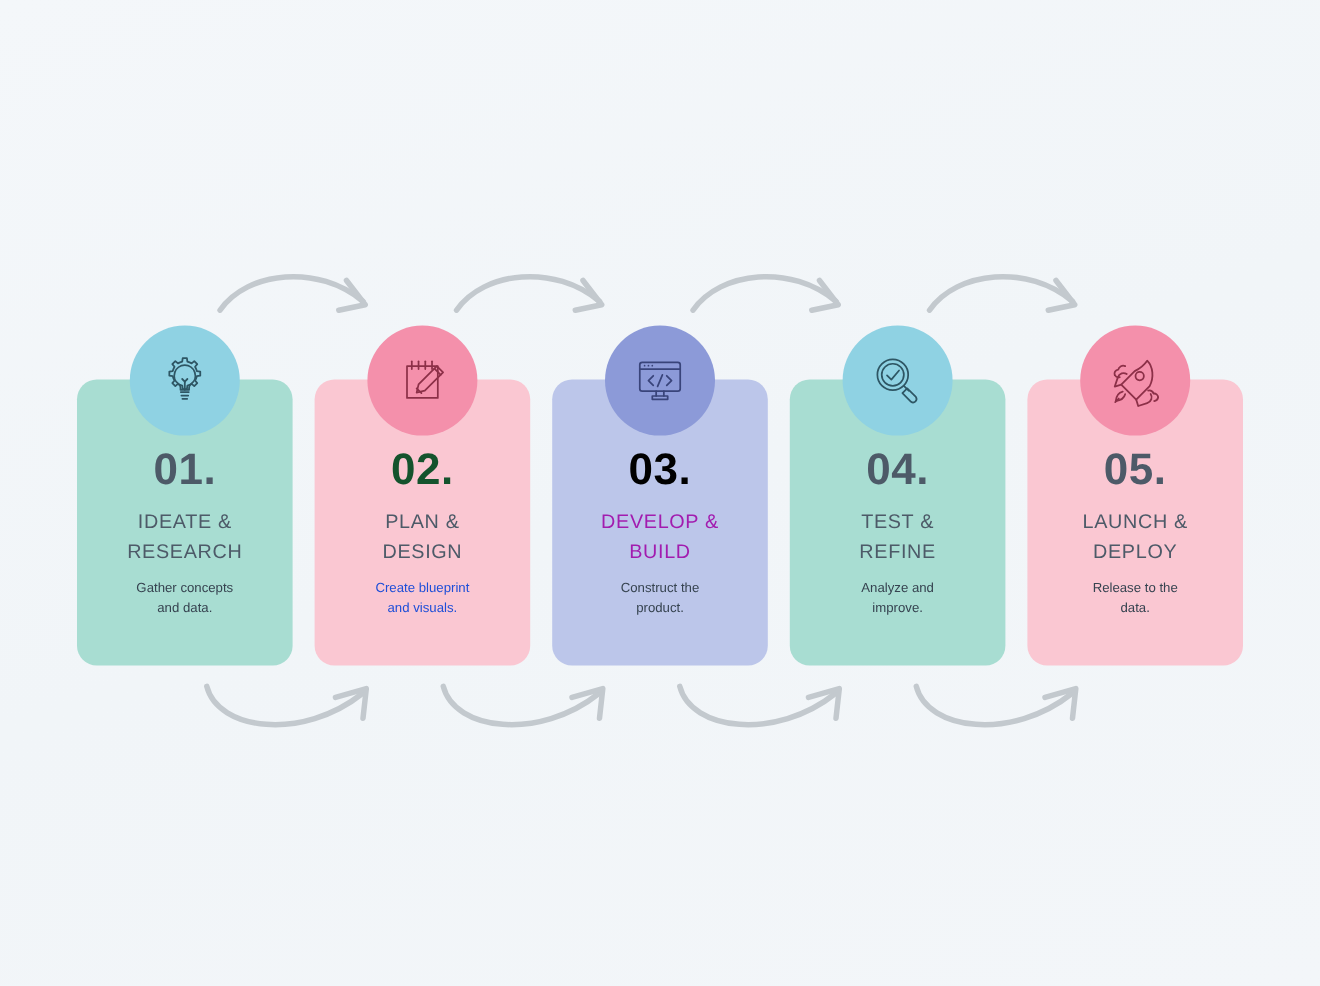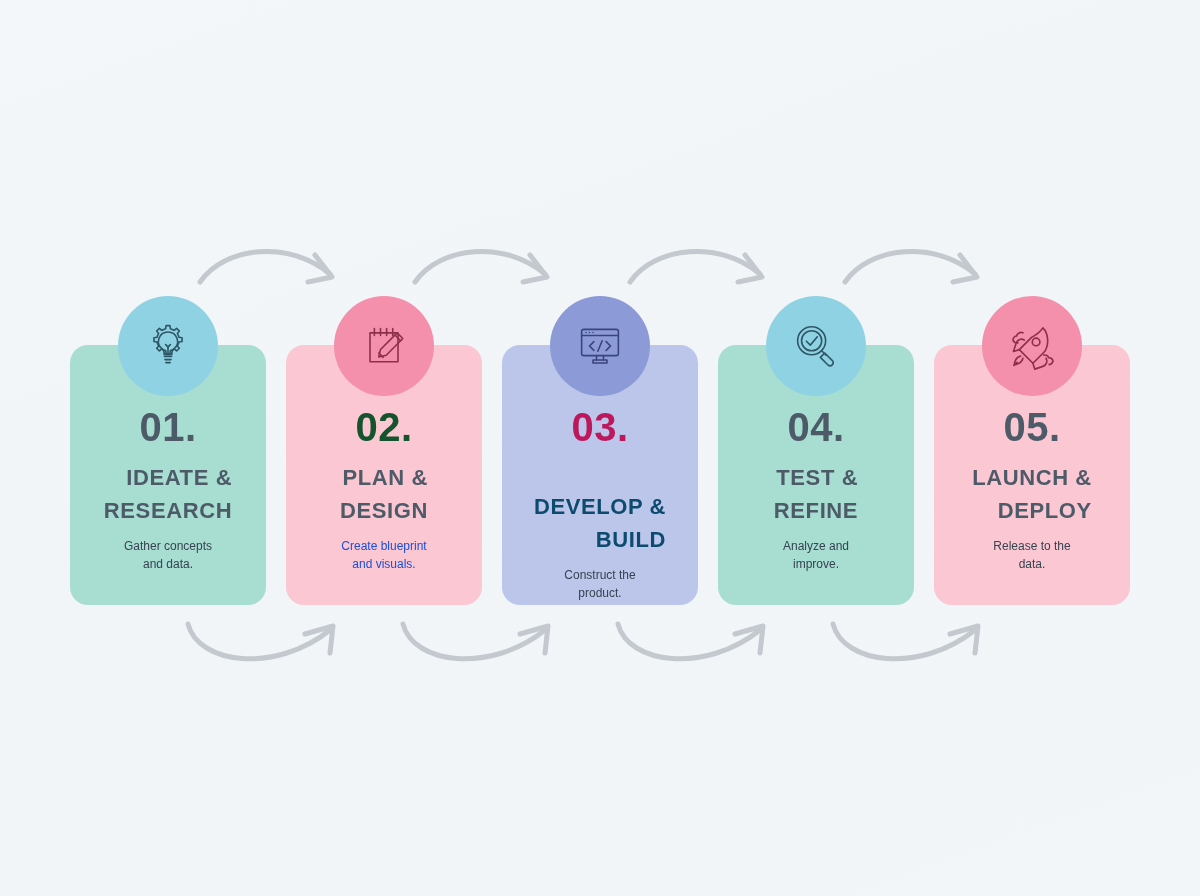--- a/index.html
+++ b/index.html
@@ -36,25 +36,25 @@
     padding-top:62px;
   }
   .card-num {
     font-size:40px;
     font-weight:bold;
     letter-spacing:0.5px;
     line-height:1;
     margin-bottom:14px;
   }
   .card-title {
-    font-size:22px;
-    font-weight:bold;
+    font-size:18px;
+    font-weight:normal;
     letter-spacing:0.6px;
     line-height:1.5;
-    text-align:right;
+    text-align:center;
     padding:0 8px;
   }
   .card-desc {
     font-size:12px;
     line-height:1.5;
     text-align:center;
     padding:0 10px;
     margin-top:10px;
   }
 
@@ -165,22 +165,22 @@
           <path d="M35 12 v8"></path>
           <path d="M42 12 v8"></path>
         <path d="M47 17 l6.5 6.5 -19 19 -8.5 2 2-8.5 z"></path>
         <path d="M44.5 19.5 l6.5 6.5"></path>
         <path d="M26 40 l5 5"></path>
       </svg>
     </span>
   </div>
 
   <div class="card" style="left: 502px; background: rgb(188, 198, 234);">
-    <div class="card-num" style="color: #be185d;">03.</div>
-    <div class="card-title" style="color: #0c4a6e; margin-top: 29px;">
+    <div class="card-num" style="color: #000000;">03.</div>
+    <div class="card-title" style="color: #a21caf;">
       <span>DEVELOP &amp;</span><br>
       <span>BUILD</span>
     </div>
     <div class="card-desc" style="color: rgb(54, 67, 80);">
       <span>Construct the</span><br>
       <span>product.</span>
     </div>
   </div>
   <div class="icon-circle" style="left: 550px; background: rgb(140, 154, 216);">
     <span>

